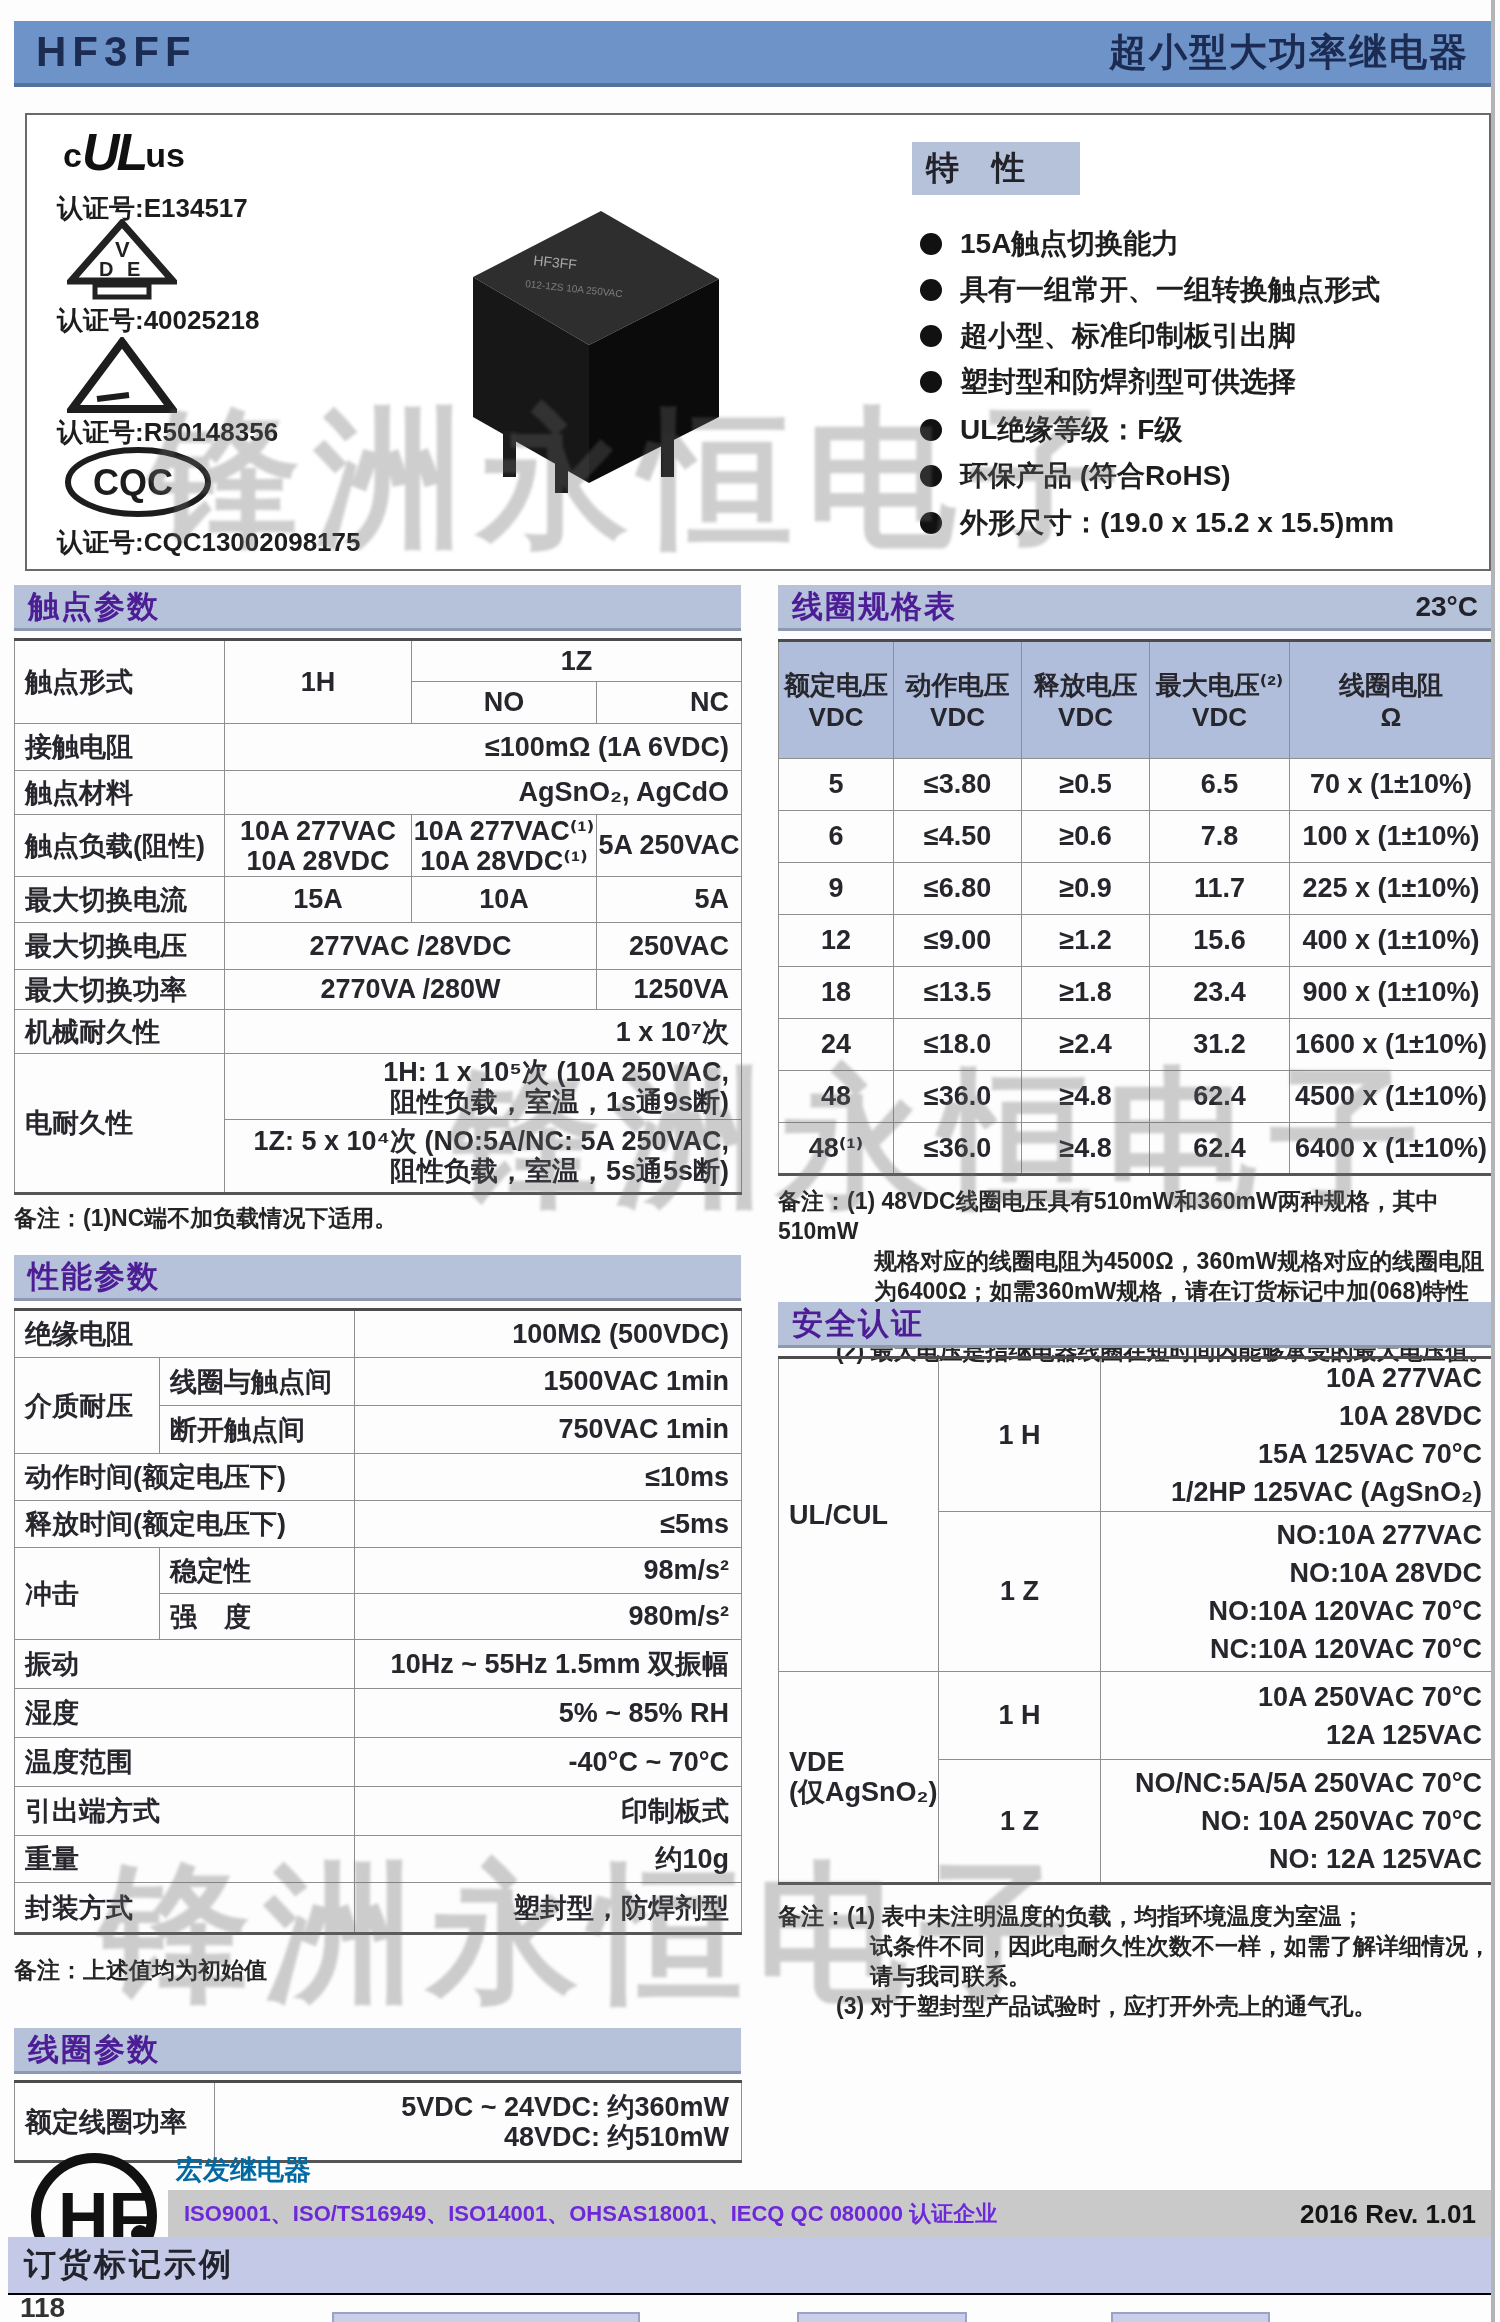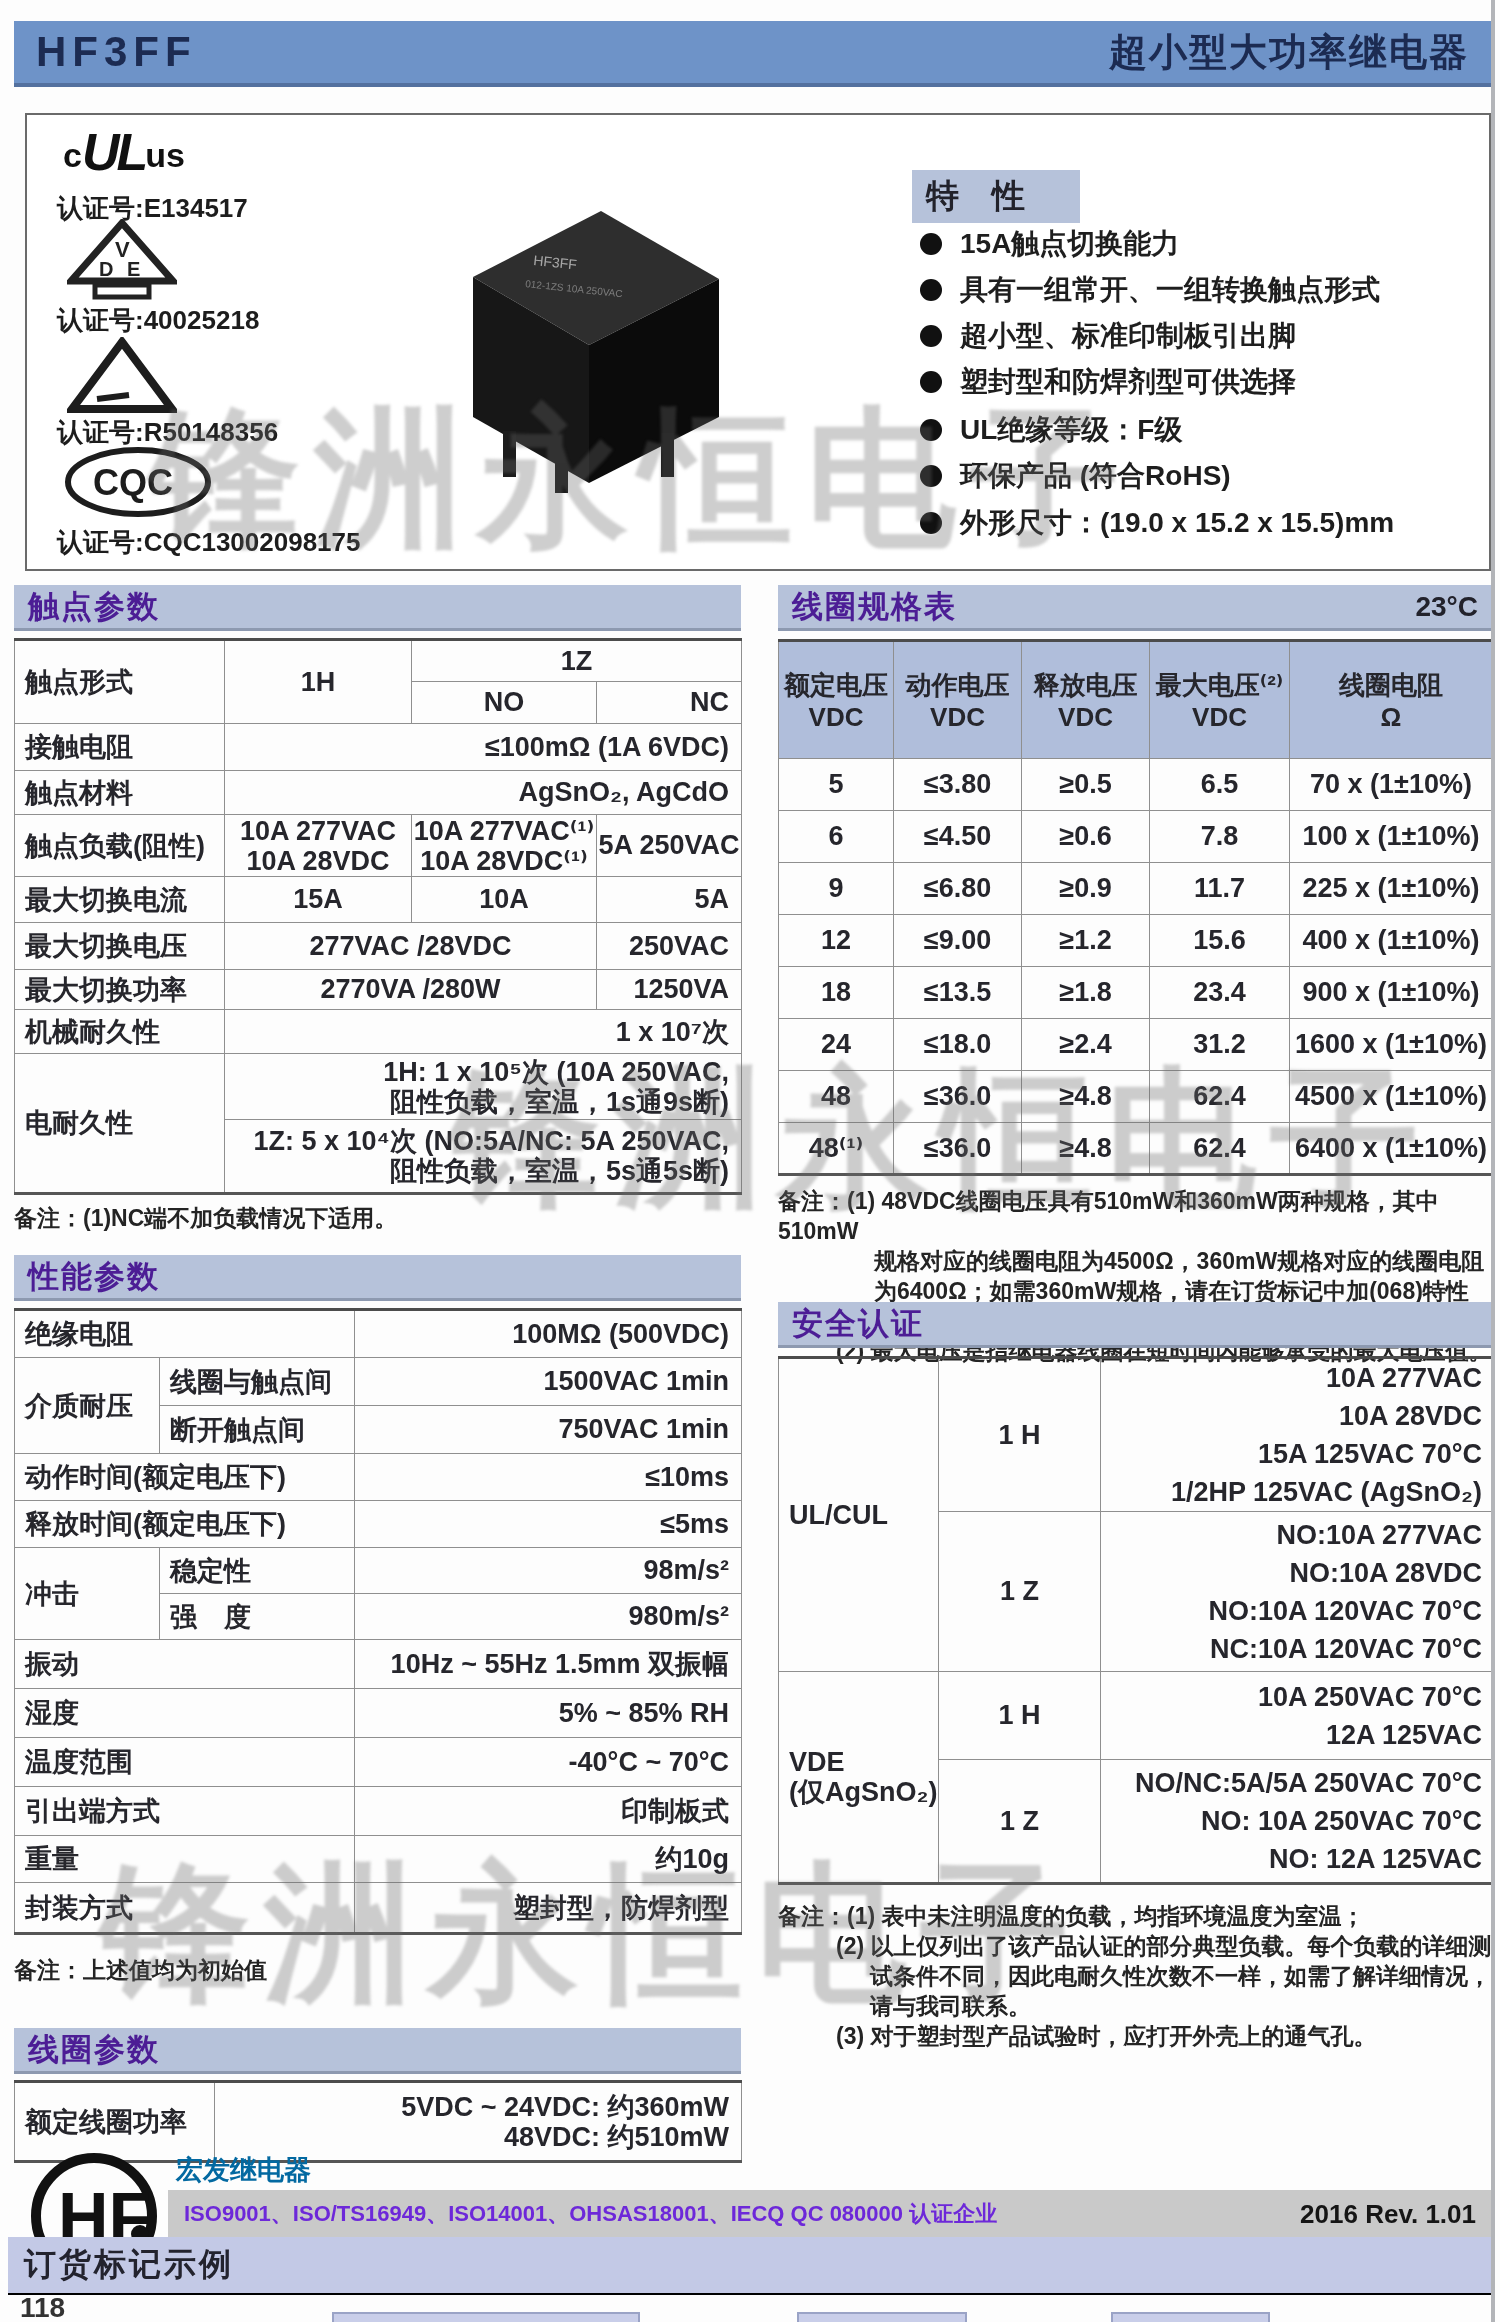--- a/index.html
+++ b/index.html
@@ -20,21 +20,21 @@
   
   .certbox{left:25px;top:113px;width:1466px;height:458px;border:2px solid #6a6a6a;background:#fff;}
   .cert-item{position:absolute;left:30px;font-size:26px;font-weight:bold;color:#1d1d1d;}
   .ulmark{left:36px;top:14px;font-weight:bold;color:#111;display:flex;align-items:flex-end;}
   .ulmark .c{font-size:34px;}
   .ulmark .ul{font-size:52px;font-style:italic;letter-spacing:-3px;line-height:46px;}
   .ulmark .us{font-size:34px;}
   .trimark{position:absolute;left:40px;}
   .cqcmark{position:absolute;left:36px;}
   
-  .feat-bar{left:912px;top:170px;width:168px;height:53px;background:var(--section-blue);
+  .feat-bar{left:912px;top:142px;width:168px;height:53px;background:var(--section-blue);
             display:flex;align-items:center;padding-left:14px;font-size:33px;font-weight:bold;color:#22222b;}
   .feat-item{position:absolute;left:920px;display:flex;align-items:flex-start;width:560px;}
   .feat-dot{width:22px;height:22px;border-radius:50%;background:#111;margin-top:5px;flex:0 0 22px;}
   .feat-txt{font-size:28px;font-weight:bold;color:#1e1e1e;margin-left:18px;line-height:32px;}
   
   .secbar{height:46px;background:var(--section-blue);display:flex;align-items:center;
           justify-content:space-between;padding:0 14px;border-bottom:3px solid #8d99b0;}
   .secbar .t{font-size:31px;font-weight:bold;color:#4c1d95;letter-spacing:2px;}
   .secbar .temp{font-size:28px;font-weight:bold;color:#22222b;}
   
@@ -466,21 +466,20 @@
       <td class="c">1 Z</td>
       <td>
         <div class="vline">NO/NC:5A/5A  250VAC 70°C</div>
         <div class="vline">NO: 10A 250VAC 70°C</div>
         <div class="vline">NO: 12A 125VAC</div>
       </td>
     </tr>
   </tbody>
     </table>
   <div class="note" style="margin-top:16px;">备注：(1) 表中未注明温度的负载，均指环境温度为室温；</div>
-  <div class="note" style="padding-left:58px;">(2) 以上仅列出了该产品认证的部分典型负载。每个负载的详细测</div>
   <div class="note" style="padding-left:92px;">试条件不同，因此电耐久性次数不一样，如需了解详细情况，</div>
   <div class="note" style="padding-left:92px;">请与我司联系。</div>
   <div class="note" style="padding-left:58px;">(3) 对于塑封型产品试验时，应打开外壳上的通气孔。</div>
 </div>
 
 <div class="abs wm" style="left:150px;top:380px;">锋洲永恒电子</div>
 <div class="abs wm" style="left:450px;top:1040px;">锋洲永恒电子</div>
 <div class="abs wm" style="left:100px;top:1835px;">锋洲永恒电子</div>
 
 <svg class="abs" style="left:28px;top:2146px;" width="136" height="140" viewBox="0 0 136 140">

